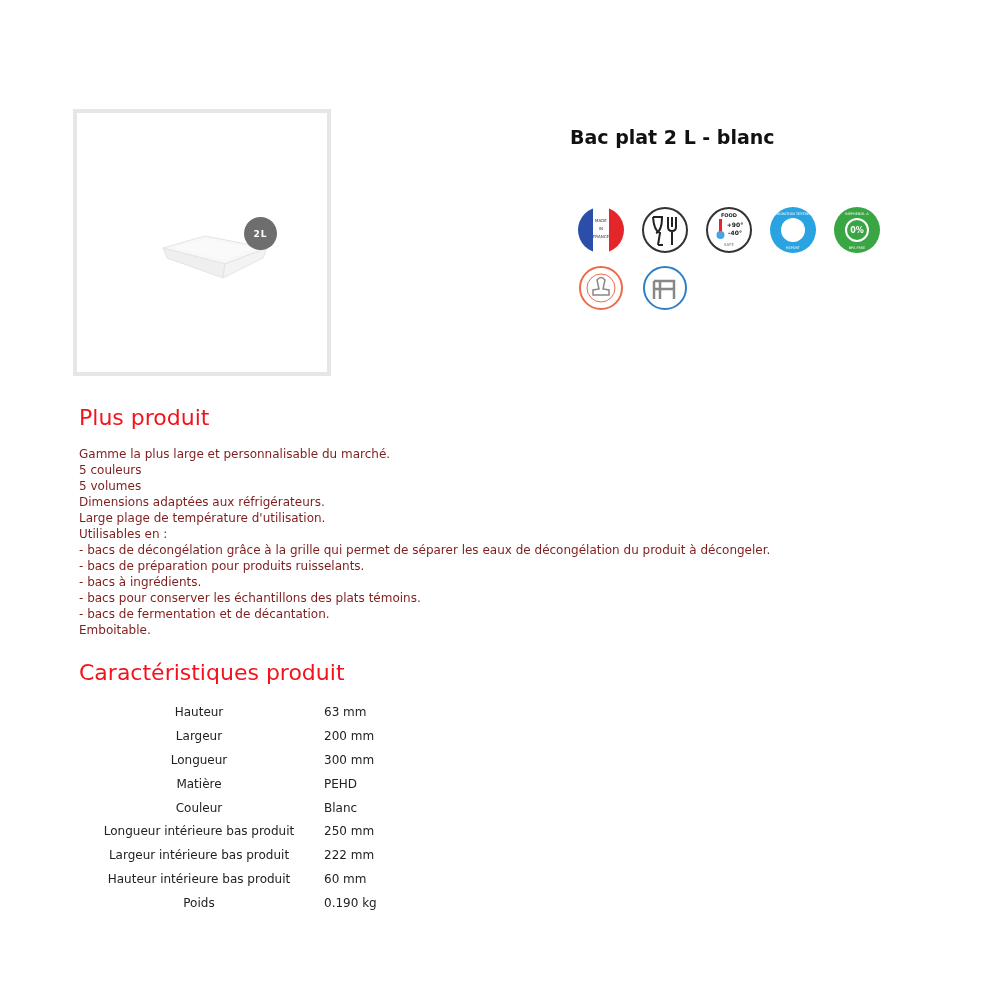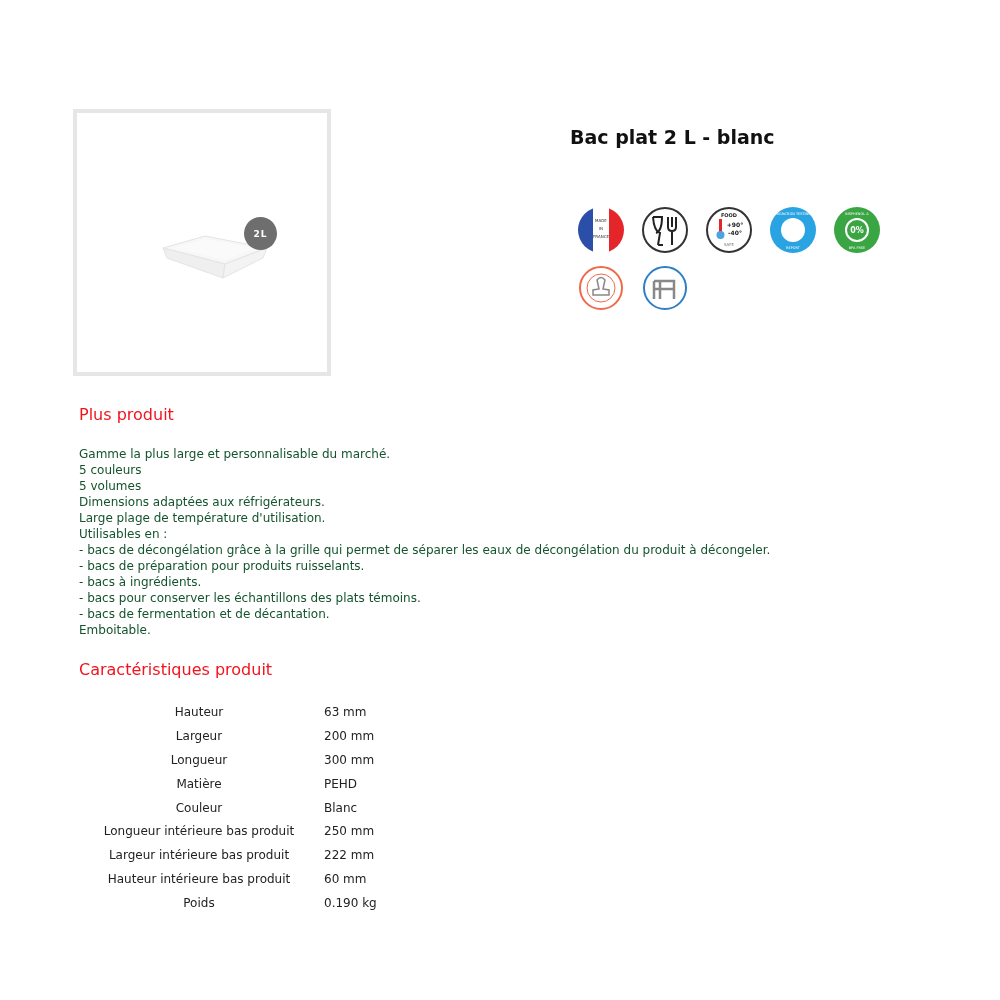--- a/index.html
+++ b/index.html
@@ -3,22 +3,22 @@
   <meta charset="utf-8">
   <style>
     html, body { margin: 0; padding: 0; background: #ffffff; }
     body { width: 1000px; height: 1000px; position: relative; overflow: hidden; font-family: "DejaVu Sans", sans-serif; color: #222; }
     .image-frame { position: absolute; left: 73px; top: 109px; width: 250px; height: 259px; border: 4px solid #e6e6e6; background: #fff; text-align: center; }
     .tray { position: absolute; left: 78px; top: 121px; width: 115px; height: 48px; }
     .volume-badge { position: absolute; left: 167px; top: 104px; width: 33px; height: 33px; border-radius: 50%; background: #6e6e6e; color: #fff; font-size: 9px; font-weight: bold; display: flex; align-items: center; justify-content: center; letter-spacing: 1px; }
     .product-title { position: absolute; left: 569px; top: 125px; font-size: 19px; font-weight: bold; color: #111; margin: 1px; }
     .icon-grid { position: absolute; left: 576px; top: 205px; width: 320px; }
     .badge-icon { position: absolute; width: 50px; height: 50px; }
-    .section-title { position: absolute; left: 79px; margin: 0; font-size: 16px; font-weight: normal; color: #f2131d; }
-    .desc { position: absolute; left: 79px; top: 446px; font-size: 12px; line-height: 16px; color: #14532d; }
+    .section-title { position: absolute; left: 79px; margin: 0; font-size: 22px; font-weight: normal; color: #f2131d; }
+    .desc { position: absolute; left: 79px; top: 446px; font-size: 12px; line-height: 16px; color: #7f1d1d; }
     .desc div { white-space: nowrap; }
     .spec-table { position: absolute; left: 79px; top: 700px; border-collapse: collapse; font-size: 12px; color: #222; }
     .spec-table td { padding: 0 5px; height: 23.9px; vertical-align: middle; white-space: nowrap; }
     .spec-table td.label { width: 230px; text-align: center; }
   </style>
 </head>
 <body>
 
 <div class="image-frame">
   <svg class="tray" viewBox="0 0 115 48">

